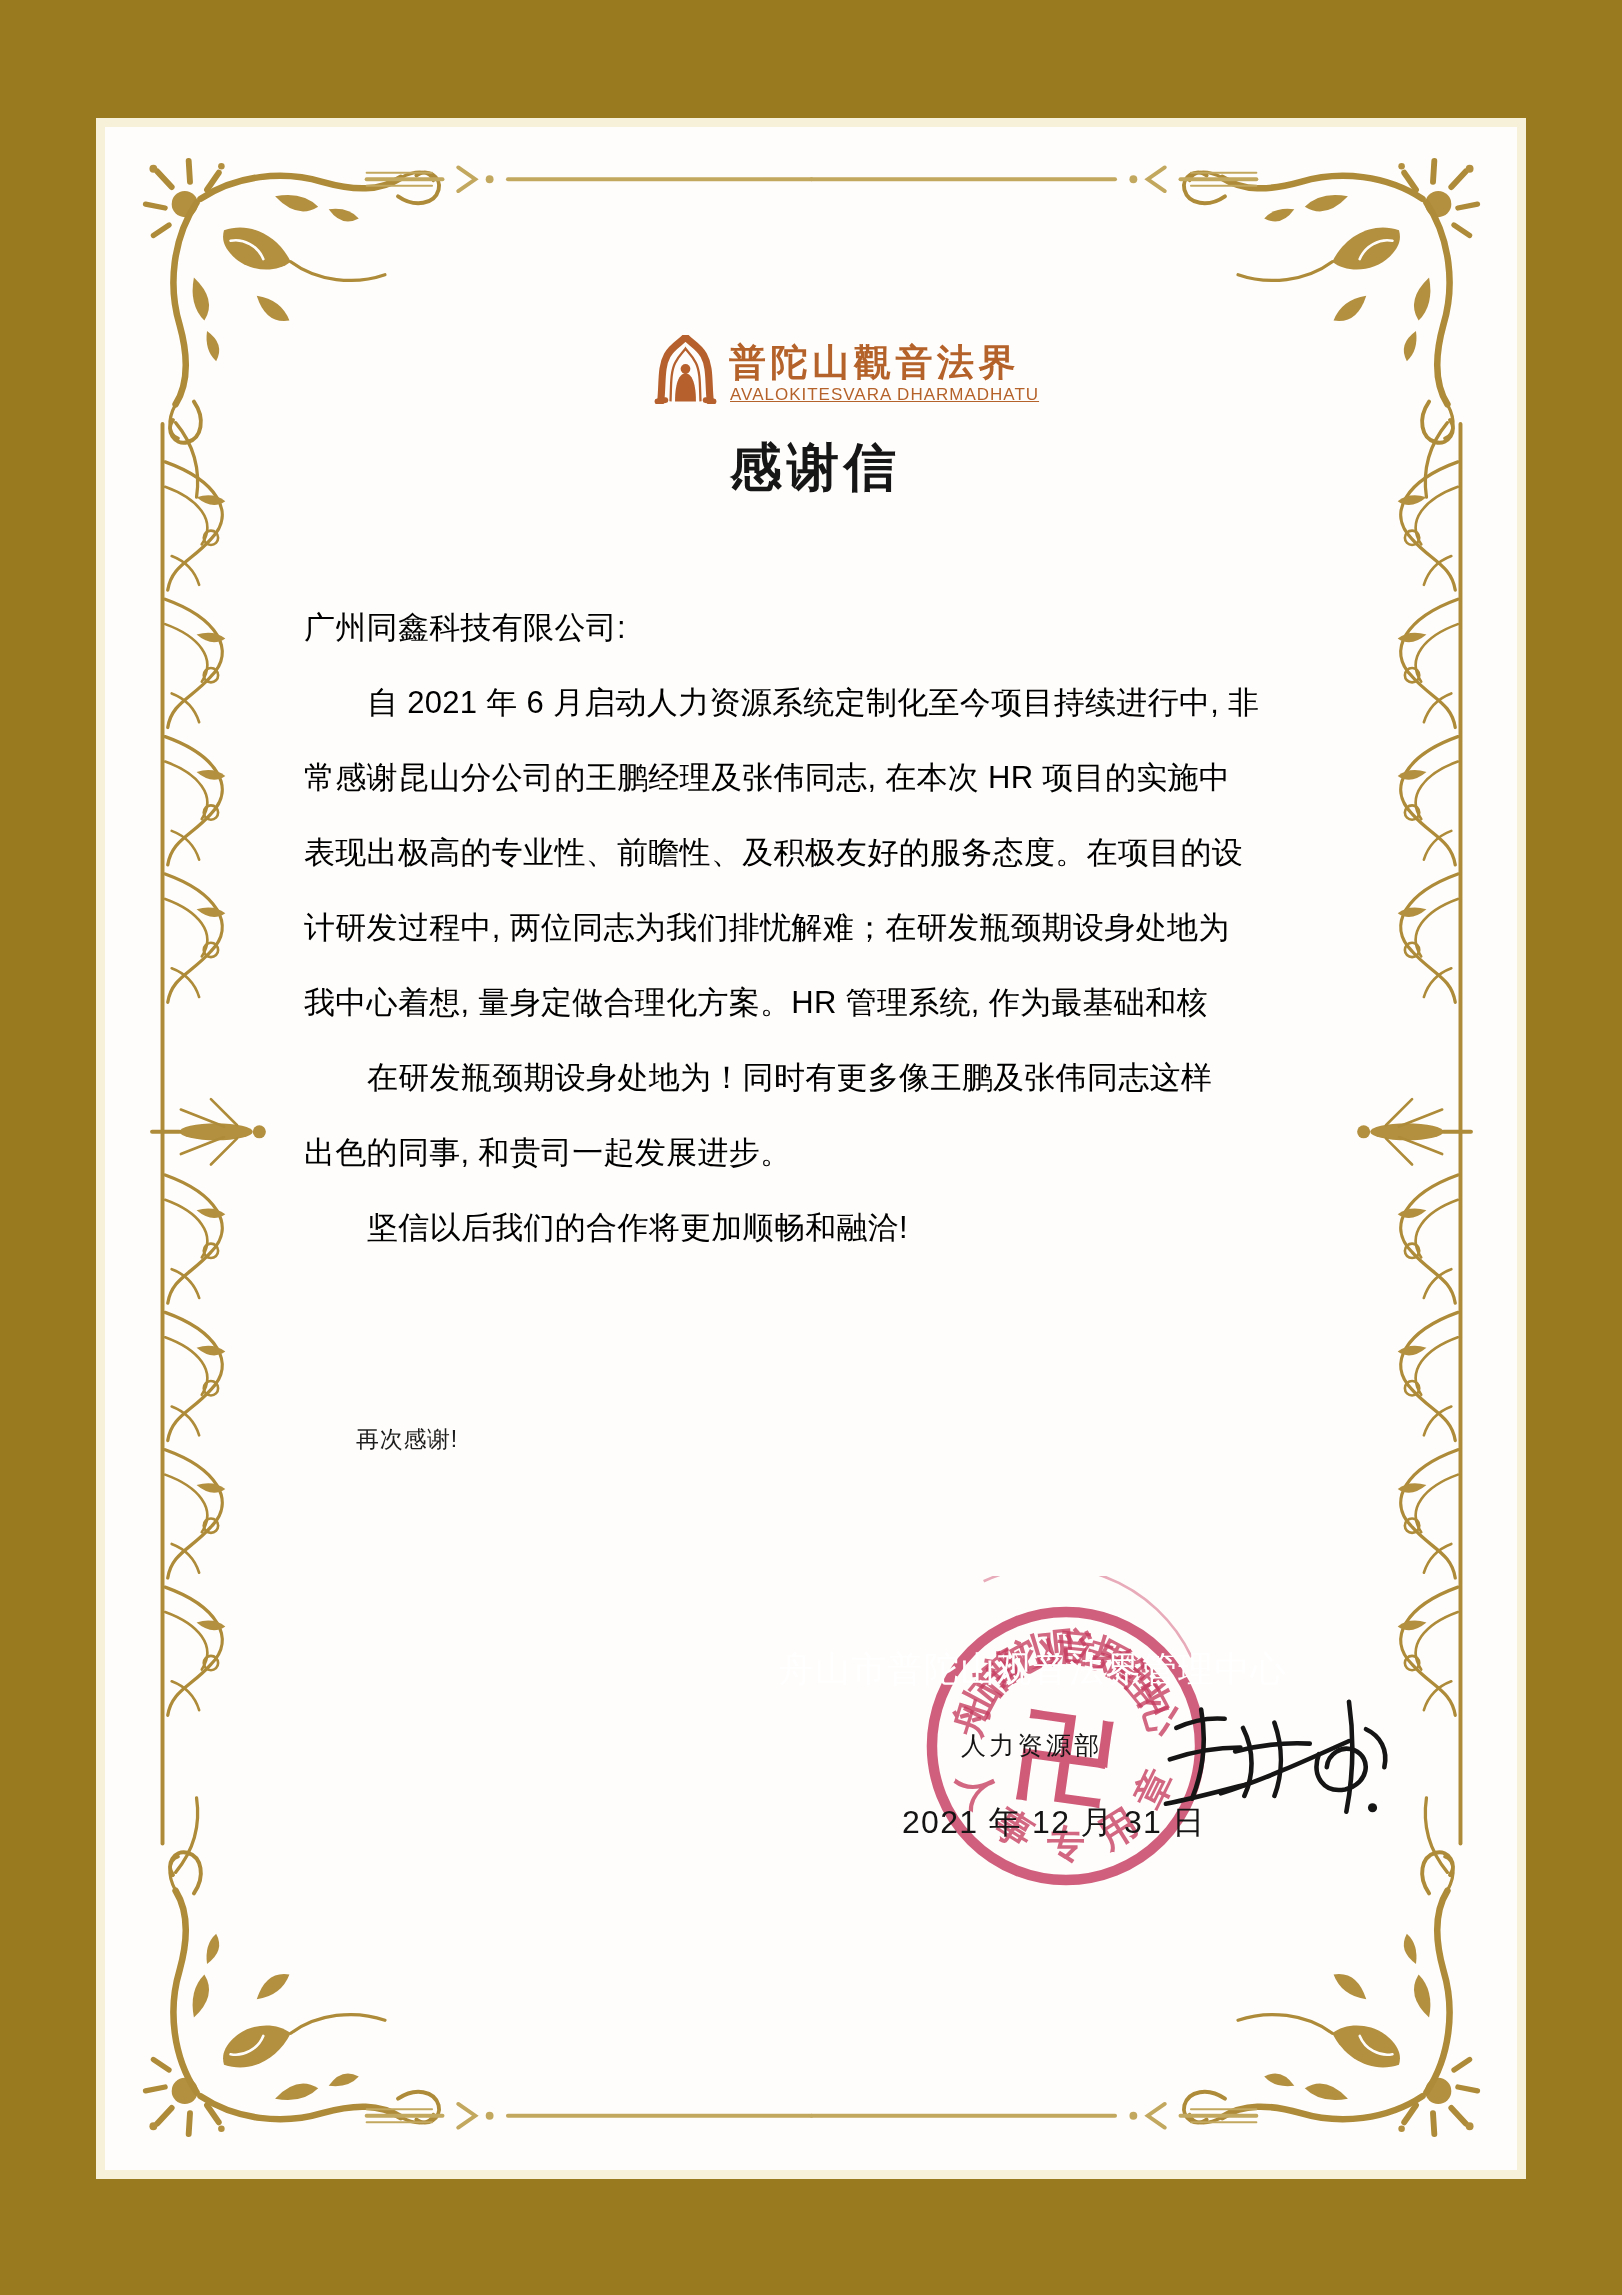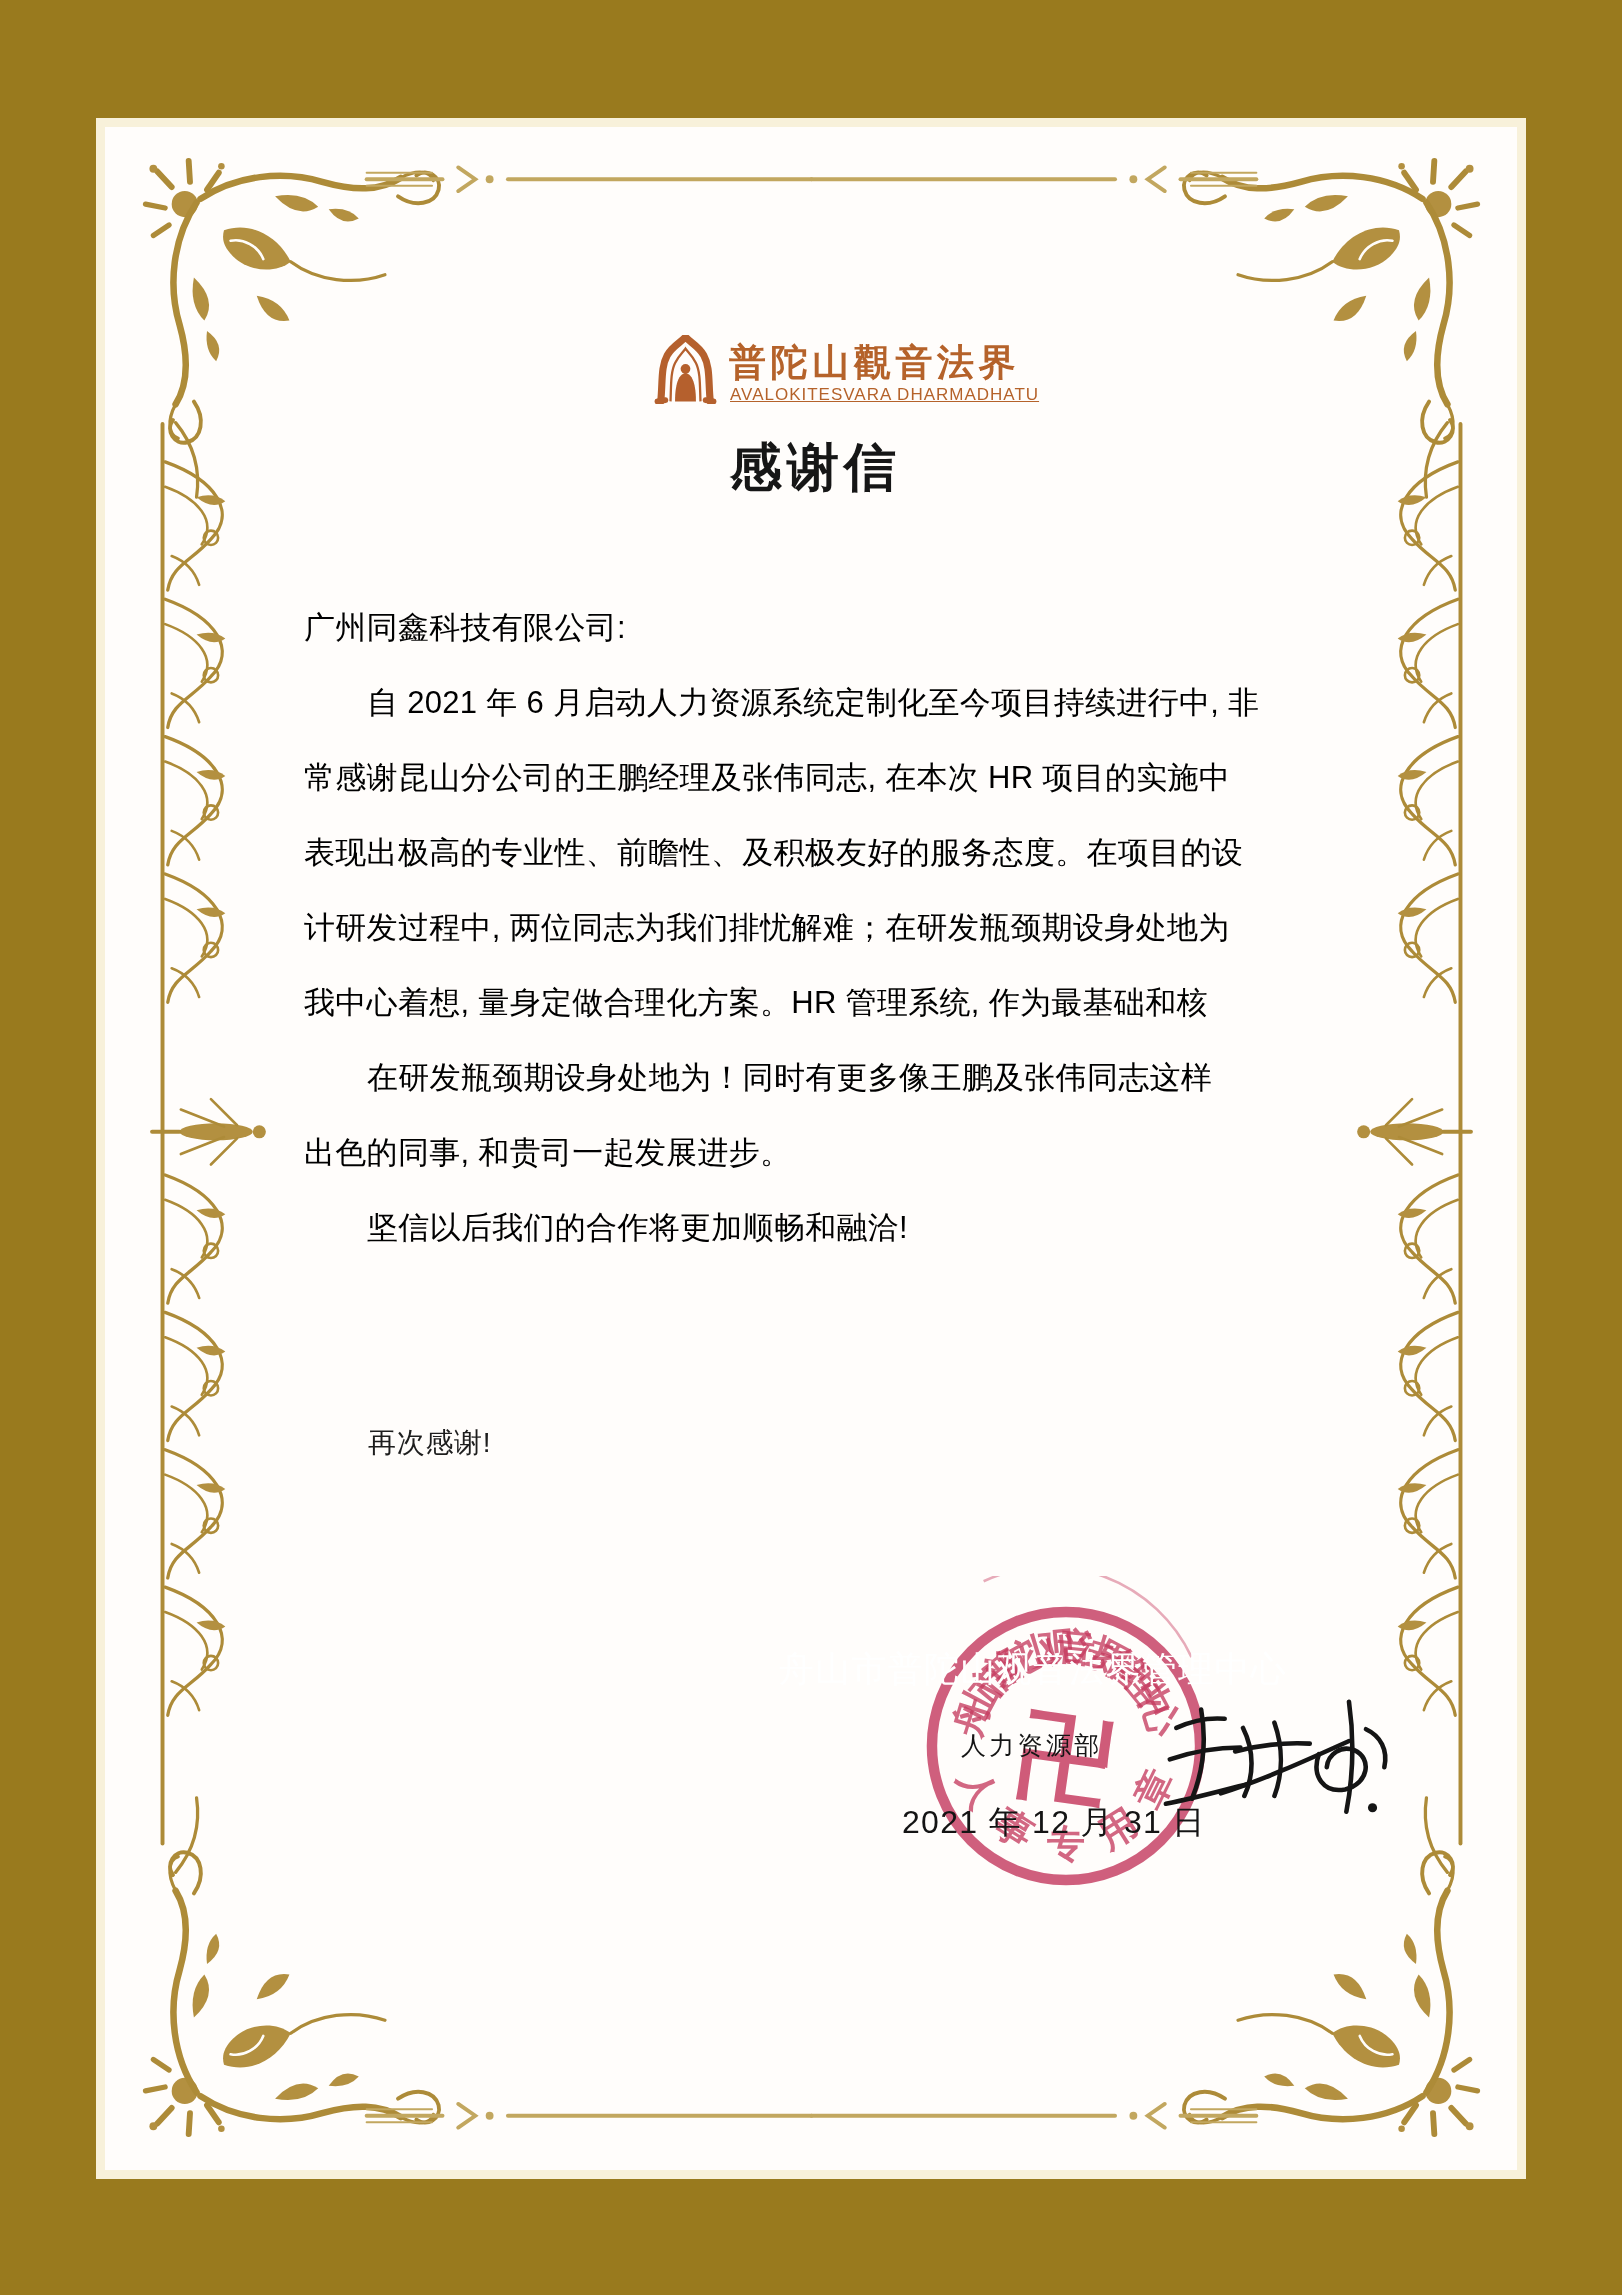--- a/index.html
+++ b/index.html
@@ -30,22 +30,22 @@
     font-size:52px;font-weight:bold;color:#161616;letter-spacing:5.2px;
   }
   
   #letter-body{
     position:absolute;left:304px;top:590px;width:1031px;
     font-size:31px;color:#000000;line-height:75px;letter-spacing:0.3px;
   }
   .bline{white-space:nowrap;}
   .indent{text-indent:63px;}
   #closing{
-    position:absolute;left:316px;top:1424px;
-    font-size:28px;color:#1d1d1d;text-indent:52px;letter-spacing:0.7px;
+    position:absolute;left:304px;top:1424px;
+    font-size:23px;color:#1d1d1d;text-indent:52px;letter-spacing:0.7px;
   }
   
   #sig-org{
     position:absolute;left:654px;top:1646px;width:633px;text-align:right;
     font-size:35px;color:#ffffff;letter-spacing:1.3px;white-space:nowrap;
   }
   #sig-dept{
     position:absolute;left:961px;top:1729px;
     font-size:25px;color:#141414;letter-spacing:3.3px;white-space:nowrap;
   }

